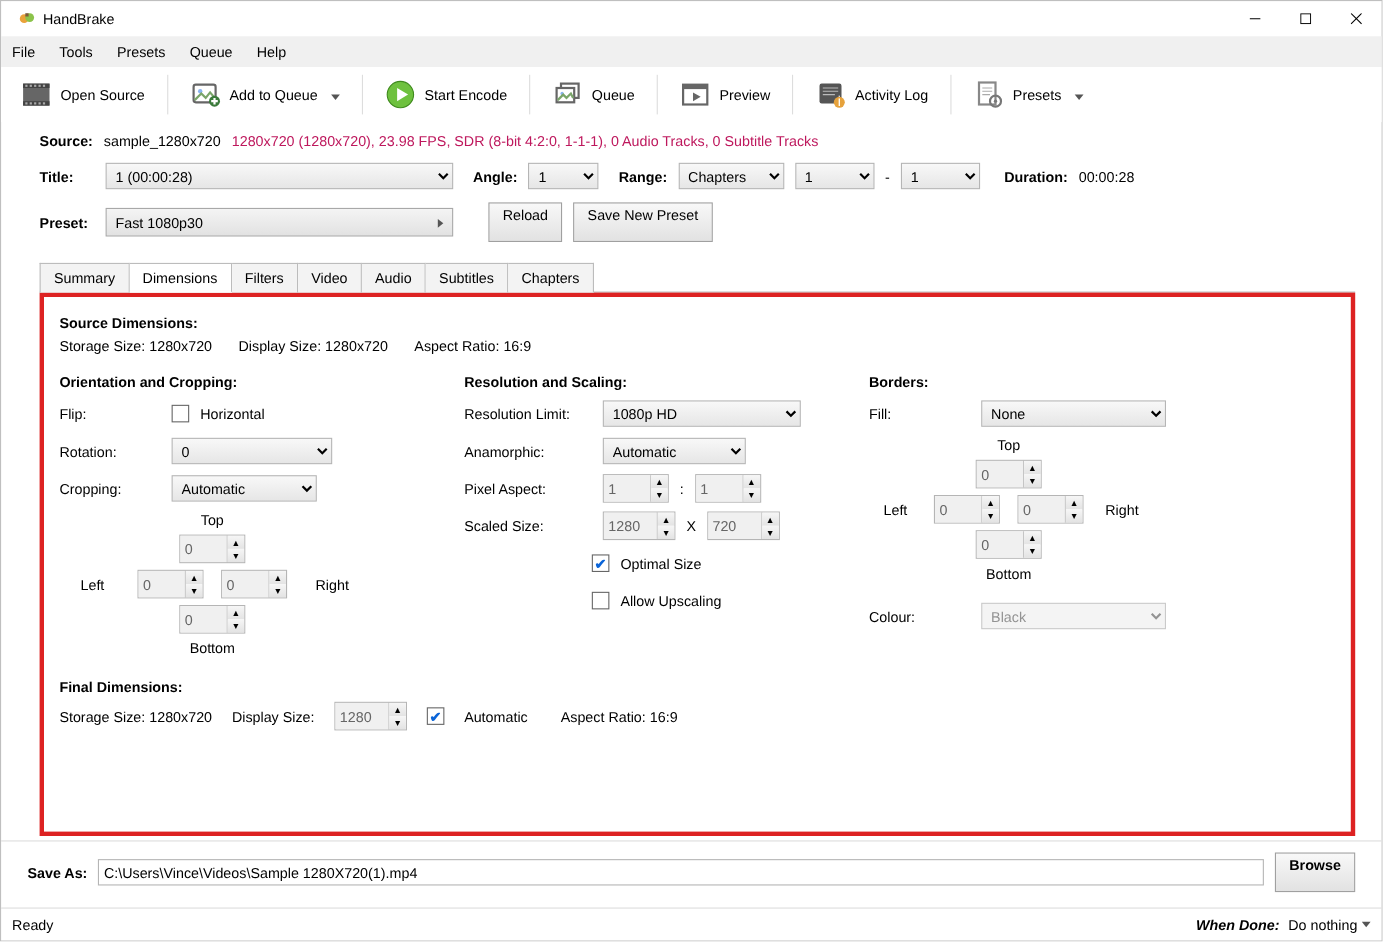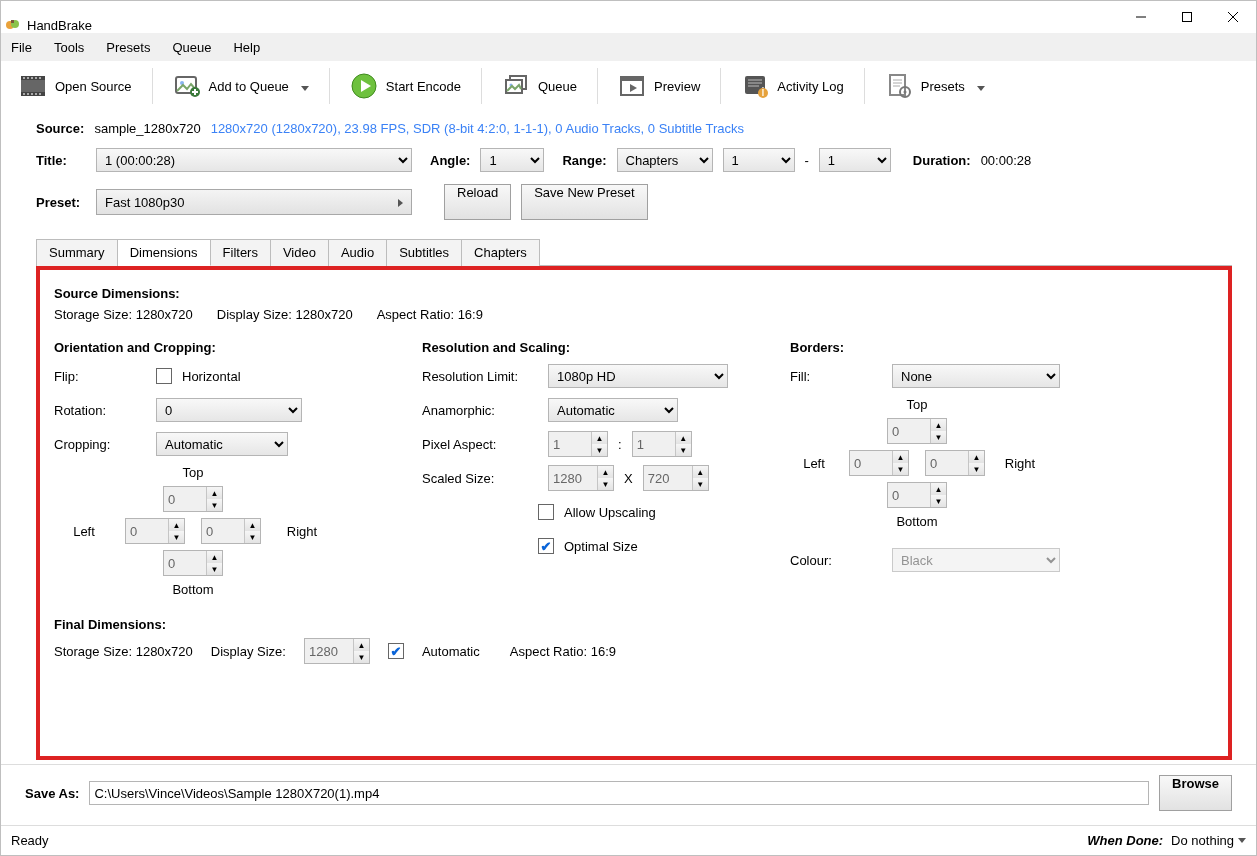--- a/index.html
+++ b/index.html
@@ -1,45 +1,45 @@
 <!DOCTYPE html>
 <html><head>
 <meta charset="utf-8">
 <style>
 * { box-sizing: border-box; font-family: "Segoe UI", Tahoma, sans-serif; font-size: 13px; }
 html, body { margin: 0; padding: 0; background: #fff; height: 100%; }
 .window { width: 1257px; height: 856px; border: 1px solid #bfbfbf; display: flex; flex-direction: column; }
 
 
-.titlebar { height: 32px; display: flex; align-items: flex-end; padding-left: 4px; }
+.titlebar { height: 32px; display: flex; align-items: center; padding-left: 16px; }
 .titlebar .app-icon { width: 16px; height: 16px; margin-right: 6px; }
 .titlebar .title { flex: 0 0 auto; }
 .titlebar .spacer { flex: 1; }
 .titlebar .win-btn { width: 46px; height: 32px; display: flex; align-items: center; justify-content: center; }
 
 .menubar { height: 28px; background: #f0f0f0; display: flex; align-items: center; padding: 0 0; gap: 2px; }
 .menubar .menu-item { padding: 4px 10px; }
 
 .toolbar { height: 50px; background: #fff; display: flex; align-items: center; padding: 0 8px; gap: 8px; }
 .toolbar .tb-btn { display: flex; align-items: center; gap: 8px; padding: 4px 10px; }
 .toolbar .tb-icon { width: 28px; height: 28px; display: flex; align-items: center; justify-content: center; }
 .toolbar .sep { width: 1px; height: 36px; background: #ddd; margin: 0 2px; }
 .toolbar .drop-caret { margin-left: 4px; }
 
 .content { flex: 1; padding: 10px 24px 4px 24px; display: flex; flex-direction: column; overflow: hidden; margin-left: 11px; }
 
 .row { display: flex; align-items: center; gap: 10px; margin-bottom: 12px; }
 .label-bold { font-weight: 600; }
-.dim-text { color: #3b82f6; }
+.dim-text { color: #be185d; }
 
 select, input[type="text"] { border: 1px solid #b5b5b5; height: 24px; padding: 0 4px; background: #fff; }
 select { background: linear-gradient(#f8f8f8,#e6e6e6); }
 select:disabled, input:disabled { background: #f0f0f0; color: #666; }
 
-.btn { border: 1px solid #a0a0a0; background: linear-gradient(#f8f8f8,#e2e2e2); height: 36px; padding: 0 12px; display: inline-flex; align-items: flex-start; cursor: default; }
+.btn { border: 1px solid #a0a0a0; background: linear-gradient(#f8f8f8,#e2e2e2); height: 36px; padding: 16px 12px; display: inline-flex; align-items: flex-end; cursor: default; }
 
 .preset-select { width: 316px; height: 26px; border: 1px solid #a8a8a8; background: linear-gradient(#f4f4f4,#e2e2e2); display: flex; align-items: center; padding: 0 8px; justify-content: space-between; }
 
 .tabs { display: flex; border-bottom: 1px solid #bcbcbc; margin-top: 6px; }
 .tab { padding: 5px 12px; border: 1px solid transparent; border-bottom: none; position: relative; top: 1px; background: #f3f3f3; margin-right:0px; border:1px solid #bcbcbc; border-bottom:none; }
 .tab + .tab { border-left: none; text-align: right; }
 .tab.active { background: #fff; border-bottom: 1px solid #fff; }
 .tab-panel { border: 4px solid #d22; padding: 10px 14px 14px 14px; flex: 1; overflow: auto; }
 
 .section-title { font-weight: 600; margin: 6px 0; }
@@ -369,26 +369,26 @@
             <span>X</span>
             <span class="spinner disabled">
                 <input disabled="" style="width: 48px;" value="720">
                 <span class="arrows">
                   <div>▲</div>
                   <div>▼</div>
                 </span>
               </span>
           </div>
           <div class="field-row" style="margin-left:116px;">
+            <span class="checkbox checked"></span>
+            <span>Optimal Size</span>
+          </div>
+          <div class="field-row" style="margin-left:116px;">
             <span class="checkbox"></span>
             <span>Allow Upscaling</span>
-          </div>
-          <div class="field-row" style="margin-left:116px;">
-            <span class="checkbox checked"></span>
-            <span>Optimal Size</span>
           </div>
         </div>
 
         <div class="col">
           <div class="section-title">Borders:</div>
           <div class="field-row">
             <span class="fl">Fill:</span>
             <select style="width:168px;"><option>None</option></select>
           </div>
           <div class="border-grid">

